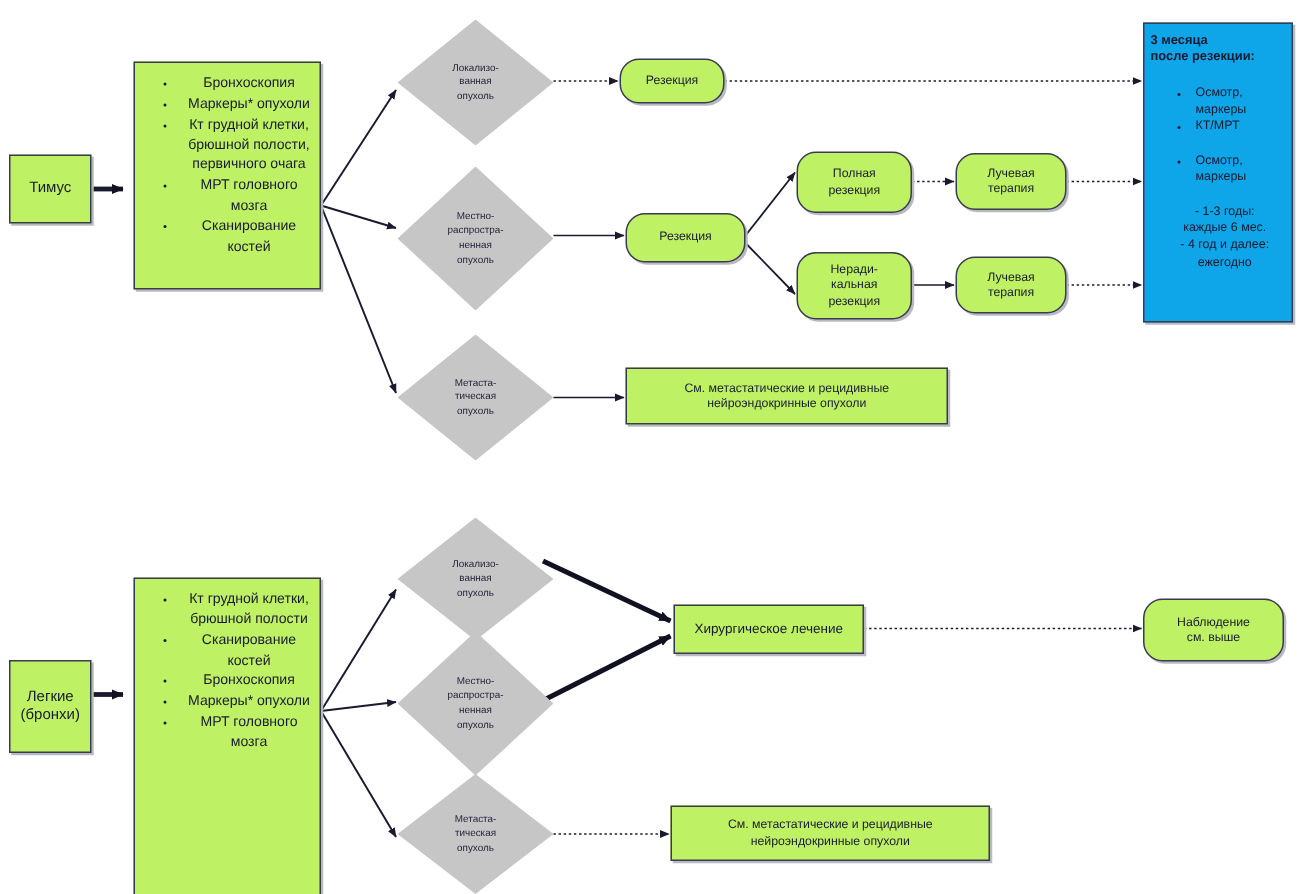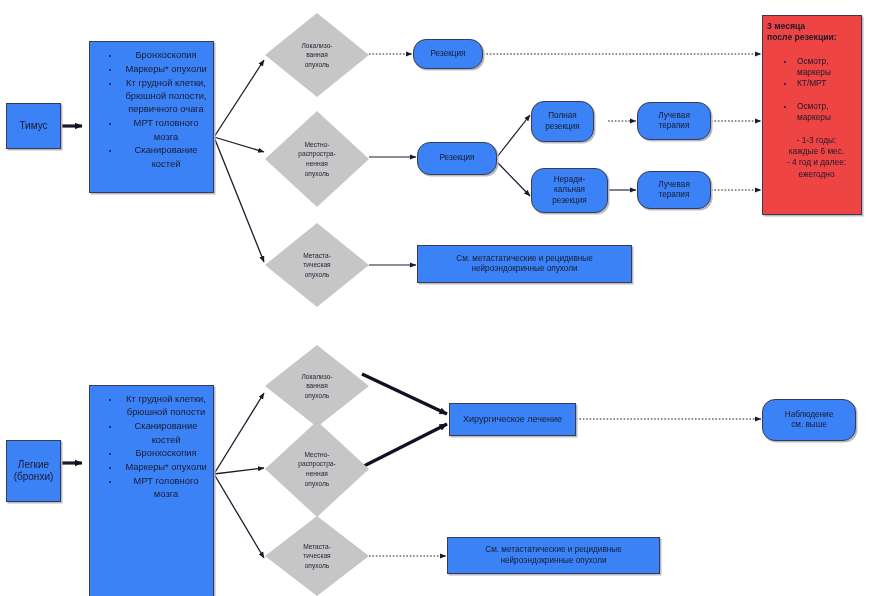--- a/index.html
+++ b/index.html
@@ -22,21 +22,21 @@
     position: absolute;
     left: 0;
     top: 0;
     width: 869px;
     height: 596px;
     pointer-events: none;
   }
   .node {
     position: absolute;
     box-sizing: border-box;
-    background: #3b82f6;
+    background: #bef264;
     border: 1px solid #3a3a50;
     display: flex;
     align-items: center;
     justify-content: center;
     text-align: center;
     color: #1a1a2e;
   }
   .node.shadowed {
     box-shadow: 1.5px 1.5px 0 0 #b9b9c4;
   }
@@ -97,21 +97,21 @@
     text-align: center;
     font-size: 6.6px;
     line-height: 1.45;
     color: #1f1f35;
     white-space: pre-line;
   }
   .followup {
     position: absolute;
     box-sizing: border-box;
     border: 1px solid #3a3a50;
-    background: #ef4444;
+    background: #0ea5e9;
     box-shadow: 1.5px 1.5px 0 0 #b9b9c4;
     padding: 5px 1px 4px 4px;
     overflow: hidden;
   }
   .followup .hdr {
     font-size: 8.6px;
     font-weight: bold;
     line-height: 1.32;
     white-space: pre-line;
     margin: 0;
@@ -262,21 +262,21 @@
   </div>
 
   <div class="node smallbox shadowed" style="left:413px; top:39px; width:70px; height:30px;">
     <span class="lbl">Резекция</span>
   </div>
 
   <div class="node smallbox shadowed" style="left:417px; top:142px; width:80px; height:33px;">
     <span class="lbl">Резекция</span>
   </div>
 
-  <div class="node smallbox shadowed" style="left:531px; top:101px; width:63px; height:41px;">
+  <div class="node smallbox shadowed" style="left:531px; top:101px; width:77px; height:41px;">
     <span class="lbl">Полная
 резекция</span>
   </div>
 
   <div class="node smallbox shadowed" style="left:531px; top:168px; width:77px; height:45px;">
     <span class="lbl">Неради-
 кальная
 резекция</span>
   </div>
 

